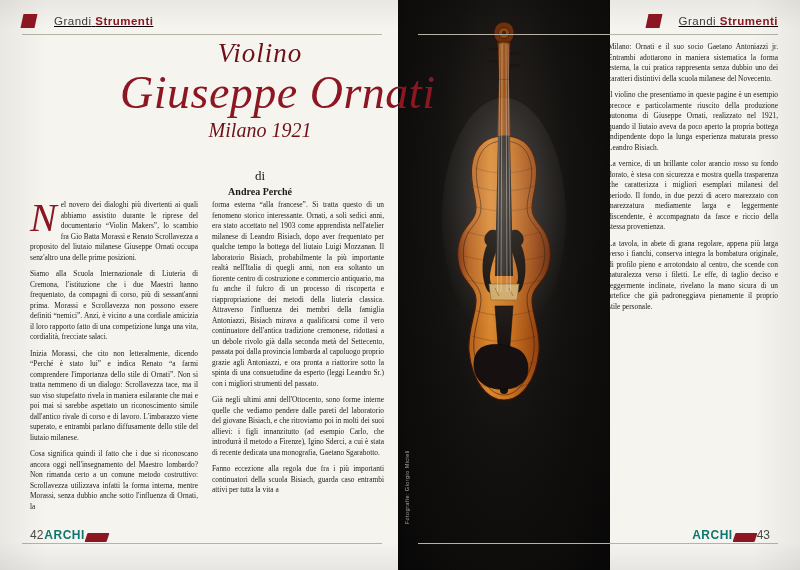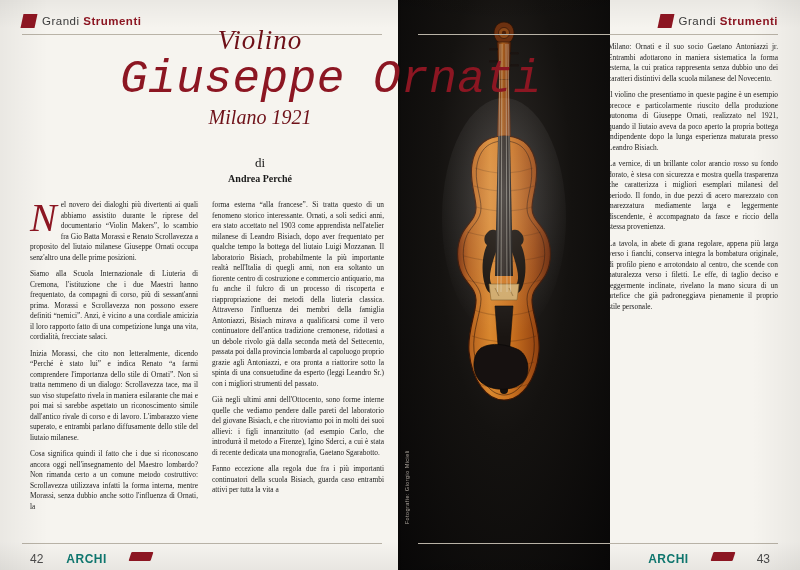--- a/index.html
+++ b/index.html
@@ -41,22 +41,23 @@
     z-index: 4;
   }
 
   
   .runhead {
     position: absolute;
     top: 8px;
     height: 26px;
     display: flex;
     align-items: center;
-    gap: 6px;
+    gap: 18px;
     z-index: 6;
+    text-decoration: underline;
   }
   .runhead.left { left: 22px; }
   .runhead.right { right: 22px; }
   .rh-mark {
     display: inline-block;
     width: 14px;
     height: 14px;
     background: #8c1622;
     transform: skewX(-12deg);
   }
@@ -77,36 +78,36 @@
     background: #b9b3a7;
     z-index: 3;
   }
   .rule-top.left { left: 22px; width: 360px; }
   .rule-top.right { right: 22px; width: 360px; }
 
   
   .titleblock {
     position: absolute;
     left: 120px;
-    top: 27px;
+    top: 40px;
     width: 280px;
     text-align: center;
     z-index: 6;
   }
   .t-violino {
     font-family: "Liberation Serif", serif;
     font-style: italic;
     font-size: 27px;
     color: #6e1018;
     letter-spacing: 1px;
     line-height: 1;
     margin-bottom: 2px;
   }
   .t-name {
-    font-family: Liberation Mono, monospace;
+    font-family: Liberation Serif, serif;
     font-style: italic;
     font-size: 46px;
     color: #8c1622;
     line-height: 1.05;
     letter-spacing: 0.5px;
     white-space: nowrap;
   }
   .t-place {
     font-family: "Liberation Serif", serif;
     font-style: italic;
@@ -201,24 +202,24 @@
     font-family: "Liberation Sans", sans-serif;
     font-size: 5.6px;
     letter-spacing: 0.4px;
     color: #a9a29a;
     z-index: 3;
   }
 
   
   .folio {
     position: absolute;
-    bottom: 4px;
+    bottom: 28px;
     display: flex;
-    align-items: flex-start;
-    gap: 23px;
+    align-items: flex-end;
+    gap: 1px;
     z-index: 6;
   }
   .folio.left { left: 30px; }
   .folio.right { right: 30px; }
   .folio-num {
     font-family: "Liberation Sans", sans-serif;
     font-size: 12px;
     color: #4a4a4a;
   }
   .folio-logo {

